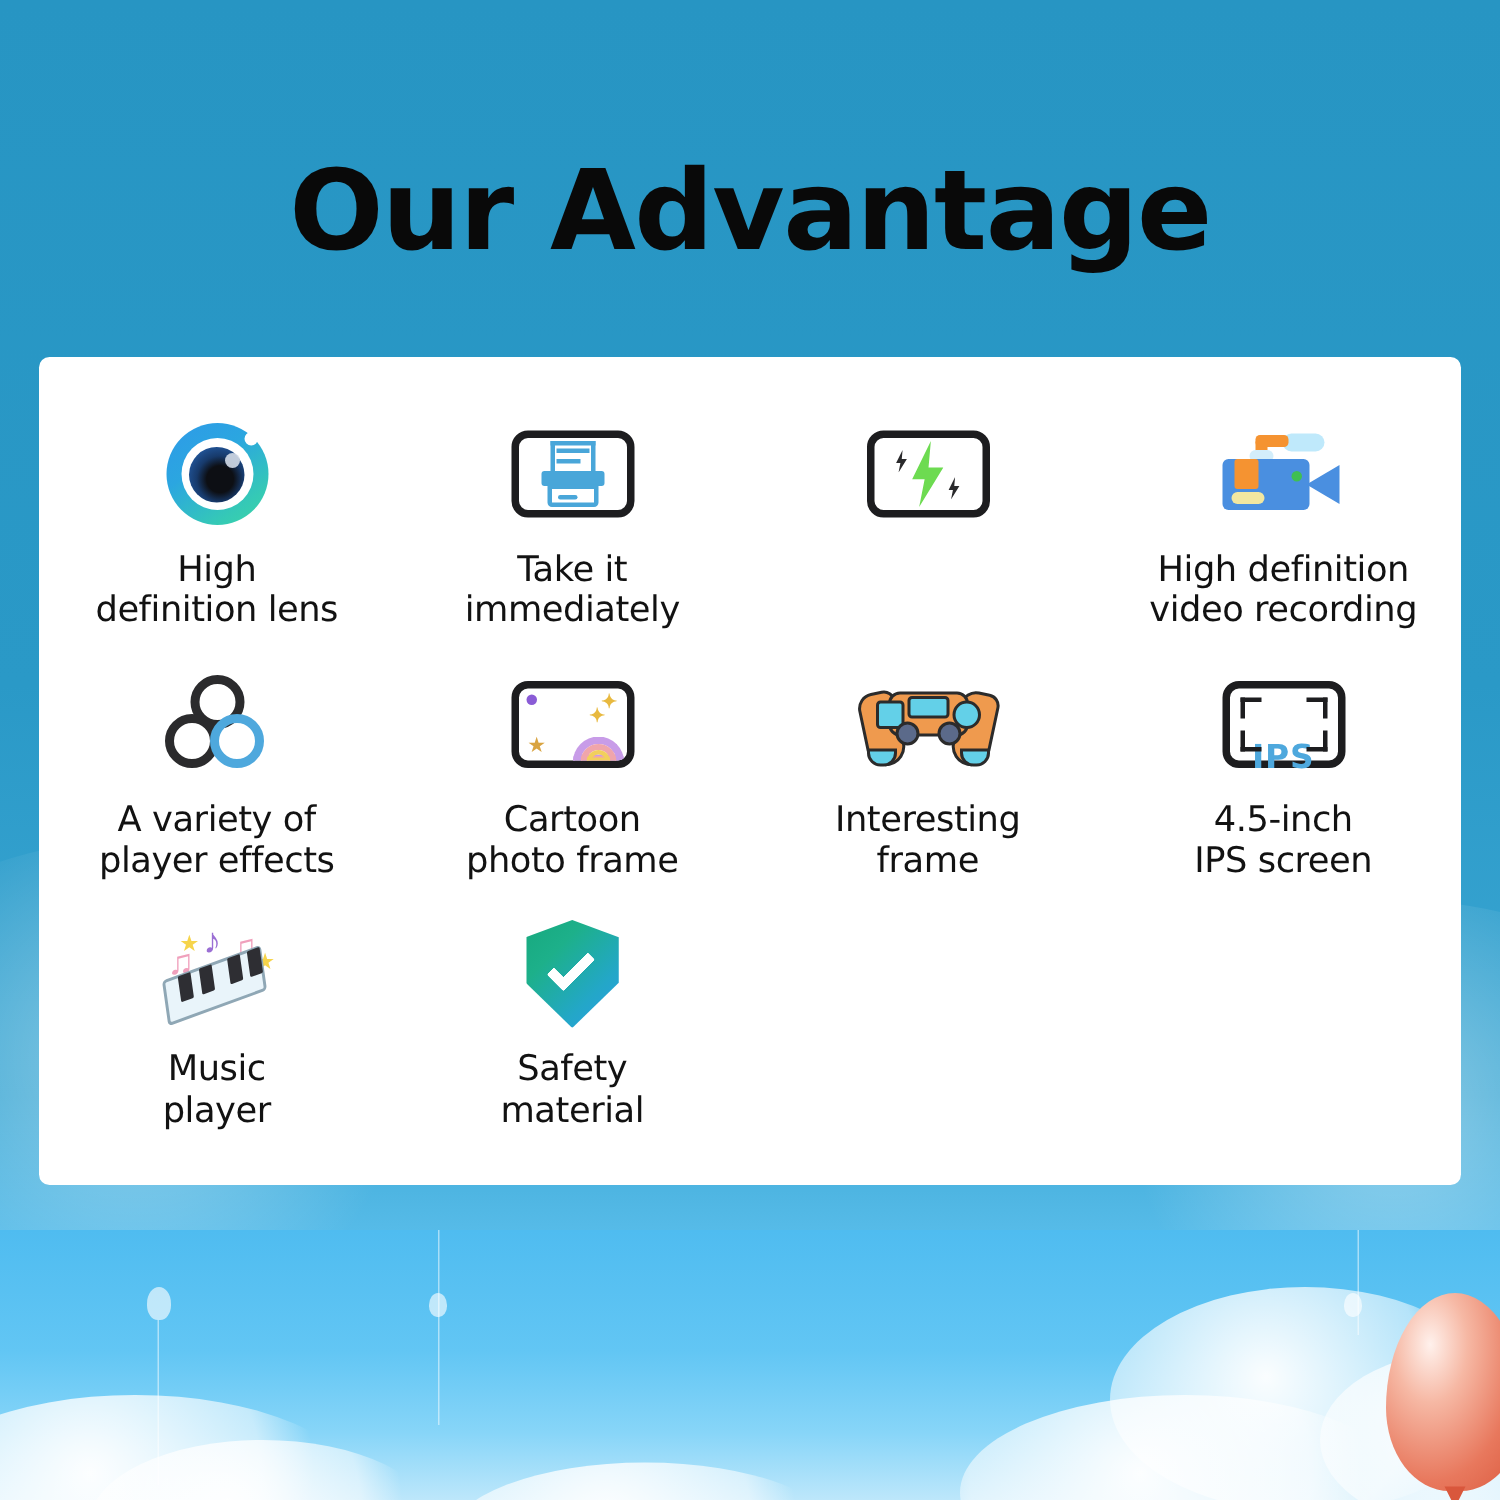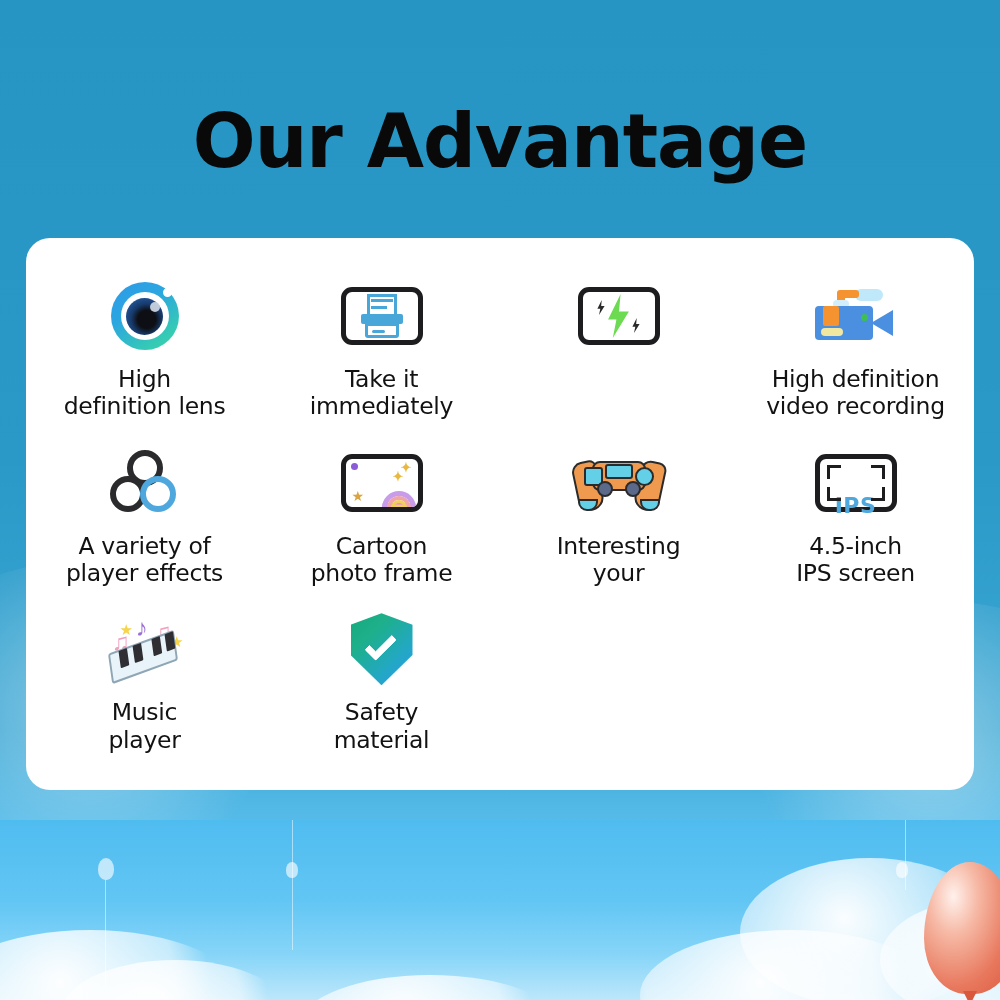--- a/index.html
+++ b/index.html
@@ -59,21 +59,21 @@
     font-size:74px;
     letter-spacing:-1px;
     color:#090909;
     line-height:1;
   }
 
   
   #card {
     position:absolute; left:26px; top:238px; width:948px; height:552px;
     background:#ffffff;
-    border-radius:24px;
+    border-radius:7px;
   }
   #grid {
     position:absolute; left:0; top:36px; width:948px; height:500px;
     display:grid;
     grid-template-columns:repeat(4,1fr);
     grid-template-rows:repeat(3,1fr);
   }
   .cell {
     display:flex; flex-direction:column;
     align-items:center; justify-content:flex-start;
@@ -347,21 +347,21 @@
             <div class="foot fr"></div>
           <div class="mid"></div>
           <div class="dpadc"></div>
             <div class="btns"></div>
             <div class="pad"></div>
           <div class="stick sl"></div>
             <div class="stick sr"></div>
         </div>
       </div>
       <div class="cap">Interesting
-your</div>
+frame</div>
     </div>
 
     <div class="cell">
       <div class="icon-box">
         <div class="frame" style="position:relative;">
           <div class="brk" style="left:7px;top:6px;border-right:none;border-bottom:none;"></div>
           <div class="brk" style="right:7px;top:6px;border-left:none;border-bottom:none;"></div>
           <div class="brk" style="left:7px;bottom:6px;border-right:none;border-top:none;"></div>
           <div class="brk" style="right:7px;bottom:6px;border-left:none;border-top:none;"></div>
           <span class="ips-txt">IPS</span>

